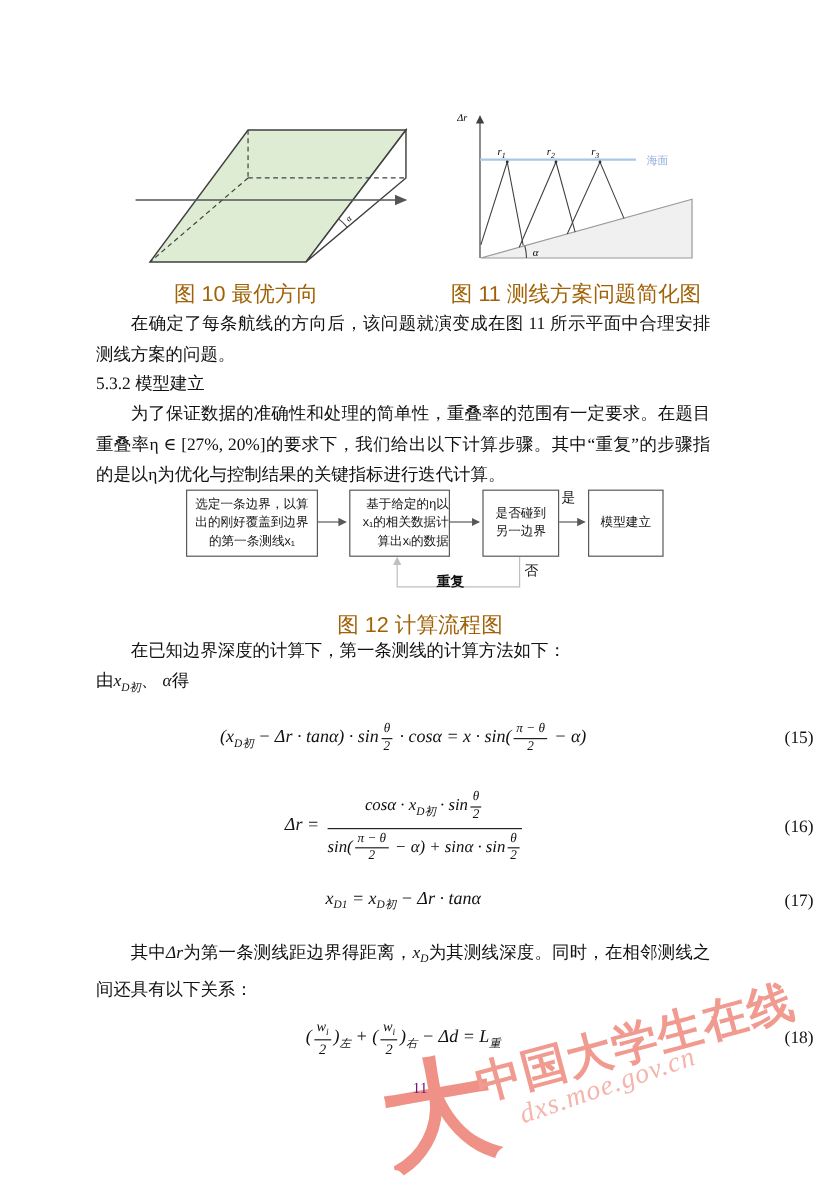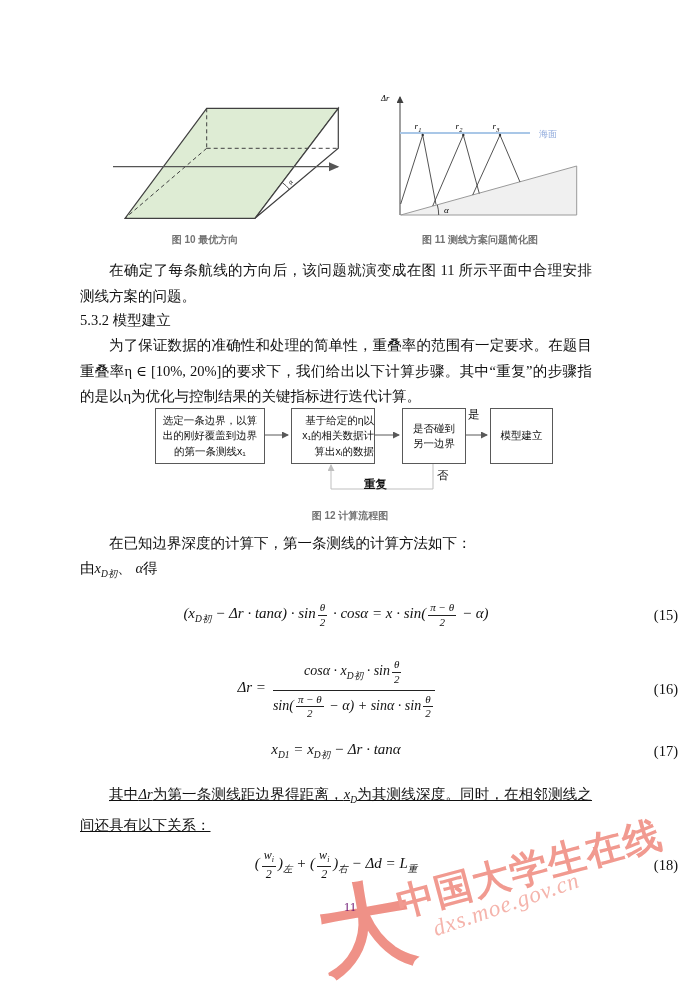--- a/index.html
+++ b/index.html
@@ -1,22 +1,22 @@
 <!DOCTYPE html>
 <html><head>
 <meta charset="utf-8">
 <style>
   html,body{margin:0;padding:0;background:#e8e8e8;}
   .page{position:relative;width:700px;height:992px;margin:0 auto;background:#ffffff;
         font-family:"Liberation Serif","DejaVu Serif",serif;color:#1a1a1a;overflow:hidden;}
   .abs{position:absolute;}
   .body-text{font-size:14.5px;line-height:25.5px;text-align:justify;color:#111;}
   .indent{text-indent:29px;}
-  .cap{font-family:"Liberation Sans","DejaVu Sans",sans-serif;font-weight:bold;
-       font-size:10px;color:#737373;text-align:center;}
+  .cap{font-family:"Liberation Sans","DejaVu Sans",sans-serif;font-weight:normal;
+       font-size:18px;color:#a16207;text-align:center;}
   .z1{z-index:1;}
   
   .fc-box{position:absolute;border:1px solid #595959;background:#fff;z-index:1;
           font-family:"Liberation Sans","DejaVu Sans",sans-serif;font-size:10.5px;
           line-height:15.5px;color:#111;display:flex;flex-direction:column;
           justify-content:center;align-items:center;text-align:center;}
   .fc-lbl{position:absolute;z-index:2;font-family:"Liberation Sans","DejaVu Sans",sans-serif;
           font-size:11.5px;color:#111;}
   
   .eq-row{position:absolute;left:80px;width:512px;display:flex;align-items:center;
@@ -101,21 +101,21 @@
     <text x="118" y="44" font-size="9" font-style="italic" text-anchor="middle"><tspan>r</tspan><tspan dy="2.5" font-size="6.5">3</tspan></text>
     <path d="M60.7,130 A38,38 0 0 0 59.3,119.8" fill="none" stroke="#404040" stroke-width="0.9"></path>
     <text x="66" y="128" font-size="9" font-style="italic">α</text>
   </svg>
   <div class="abs cap z1" style="left:370px;top:233px;width:220px;">图 11 测线方案问题简化图</div>
 
   <div class="abs body-text indent z1" style="left:80px;top:258px;width:512px;">在确定了每条航线的方向后，该问题就演变成在图 11 所示平面中合理安排测线方案的问题。</div>
 
   <div class="abs body-text z1" style="left:80px;top:308px;width:512px;">5.3.2 模型建立</div>
 
-  <div class="abs body-text indent z1" style="left:80px;top:333px;width:512px;">为了保证数据的准确性和处理的简单性，重叠率的范围有一定要求。在题目重叠率η ∈ [10%, 20%]的要求下，我们给出以下计算步骤。其中“重复”的步骤指的是以η为优化与控制结果的关键指标进行迭代计算。</div>
+  <div class="abs body-text indent z1" style="left:80px;top:333px;width:512px;">为了保证数据的准确性和处理的简单性，重叠率的范围有一定要求。在题目重叠率η ∈ [27%, 20%]的要求下，我们给出以下计算步骤。其中“重复”的步骤指的是以η为优化与控制结果的关键指标进行迭代计算。</div>
 
   <svg class="abs" style="left:140px;top:400px;z-index:0;" width="430" height="105" viewBox="0 0 430 105">
     <defs>
       <marker id="ahd" markerWidth="9" markerHeight="8" refX="6" refY="3.5" orient="auto">
         <path d="M0,0 L7,3.5 L0,7 z" fill="#595959"></path>
       </marker>
       <marker id="ahg" markerWidth="9" markerHeight="8" refX="6" refY="3.5" orient="auto">
         <path d="M0,0 L7,3.5 L0,7 z" fill="#bfbfbf"></path>
       </marker>
     </defs>
@@ -162,21 +162,21 @@
   <div class="eq-row" style="top:652px;height:74px;">
     <div class="eq"><span>Δr =</span><span class="bigfrac"><span class="bnum"><span>cosα · x</span><sub>D初</sub><span> · sin</span><span class="frac"><span class="num">θ</span><span class="den">2</span></span></span><span class="bden"><span>sin(</span><span class="frac"><span class="num">π − θ</span><span class="den">2</span></span><span> − α) + sinα · sin</span><span class="frac"><span class="num">θ</span><span class="den">2</span></span></span></span></div>
     <div class="eq-num">(16)</div>
   </div>
 
   <div class="eq-row" style="top:736px;height:30px;justify-content:center;">
     <div class="eq"><span>x</span><sub>D1</sub><span> = x</span><sub>D初</sub><span> − Δr · tanα</span></div>
     <div class="eq-num">(17)</div>
   </div>
 
-  <div class="abs body-text indent z1" style="left:80px;top:782px;width:512px;text-decoration:underline;"><span>其中</span><span style="font-style:italic">Δr</span><span>为第一条测线距边界得距离，</span><span style="font-style:italic">x</span><sub style="font-size:9.5px;font-style:italic">D</sub><span>为其测线深度。同时，在相邻测线之间还具有以下关系：</span></div>
+  <div class="abs body-text indent z1" style="left:80px;top:782px;width:512px;"><span>其中</span><span style="font-style:italic">Δr</span><span>为第一条测线距边界得距离，</span><span style="font-style:italic">x</span><sub style="font-size:9.5px;font-style:italic">D</sub><span>为其测线深度。同时，在相邻测线之间还具有以下关系：</span></div>
 
   <div class="eq-row" style="top:843px;height:44px;">
     <div class="eq"><span>(</span><span class="frac" style="font-size:12px;"><span class="num"><span>w</span><sub style="font-size:8px">i</sub></span><span class="den">2</span></span><span>)</span><sub>左</sub><span> + (</span><span class="frac" style="font-size:12px;"><span class="num"><span>w</span><sub style="font-size:8px">i</sub></span><span class="den">2</span></span><span>)</span><sub>右</sub><span> − Δd = L</span><sub>重</sub></div>
     <div class="eq-num">(18)</div>
   </div>
 
   <div class="abs pageno z1" style="left:0;top:899px;">11</div>
 
 </div>
 

